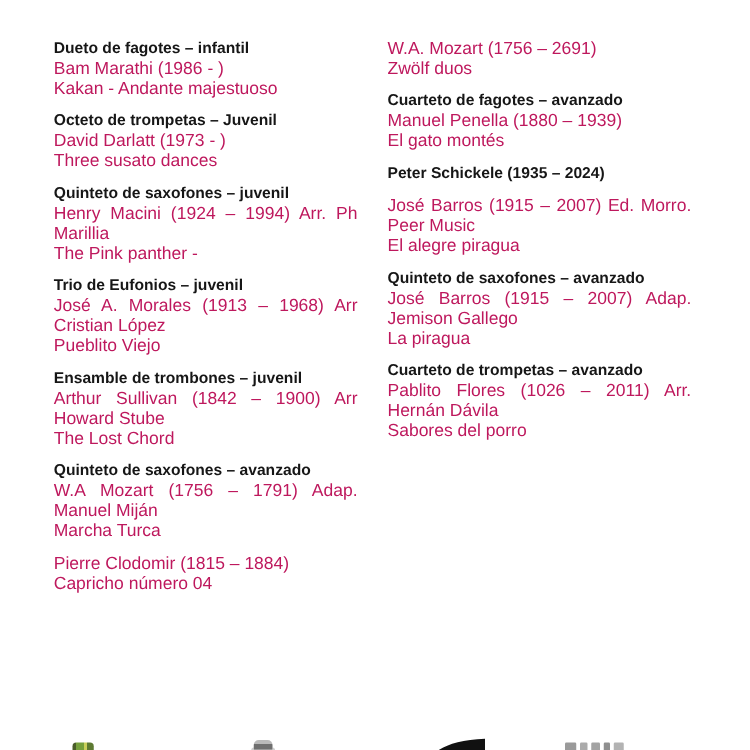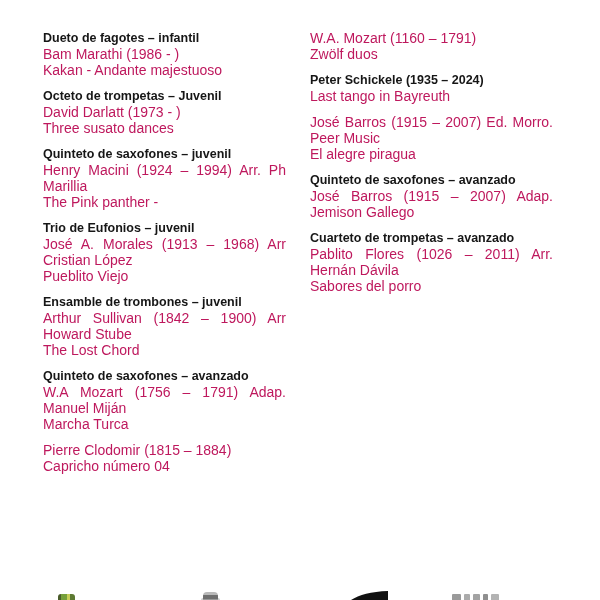--- a/index.html
+++ b/index.html
@@ -102,34 +102,39 @@
           <p class="composer">W.A Mozart (1756 – 1791) Adap. Manuel Miján</p>
           <p class="piece">Marcha Turca</p>
         </div>
         <div class="block">
           <p class="composer">Pierre Clodomir (1815 – 1884)</p>
           <p class="piece">Capricho número 04</p>
         </div>
       </div>
     <div class="col right" id="col-right">
         <div class="block">
-          <p class="composer">W.A. Mozart (1160 – 1791)</p>
+          <p class="composer">W.A. Mozart (1756 – 2691)</p>
           <p class="piece">Zwölf duos</p>
         </div>
         <div class="block">
+          <h3 class="title">Cuarteto de fagotes – avanzado</h3>
+          <p class="composer">Manuel Penella (1880 – 1939)</p>
+          <p class="piece">El gato montés</p>
+        </div>
+        <div class="block">
           <h3 class="title">Peter Schickele (1935 – 2024)</h3>
-          <p class="piece">Last tango in Bayreuth</p>
         </div>
         <div class="block">
           <p class="composer">José Barros (1915 – 2007) Ed. Morro. Peer Music</p>
           <p class="piece">El alegre piragua</p>
         </div>
         <div class="block">
           <h3 class="title">Quinteto de saxofones – avanzado</h3>
           <p class="composer">José Barros (1915 – 2007) Adap. Jemison Gallego</p>
+          <p class="piece">La piragua</p>
         </div>
         <div class="block">
           <h3 class="title">Cuarteto de trompetas – avanzado</h3>
           <p class="composer">Pablito Flores (1026 – 2011) Arr. Hernán Dávila</p>
           <p class="piece">Sabores del porro</p>
         </div>
       </div>
   </div>
 
   <div class="footer-logos">

